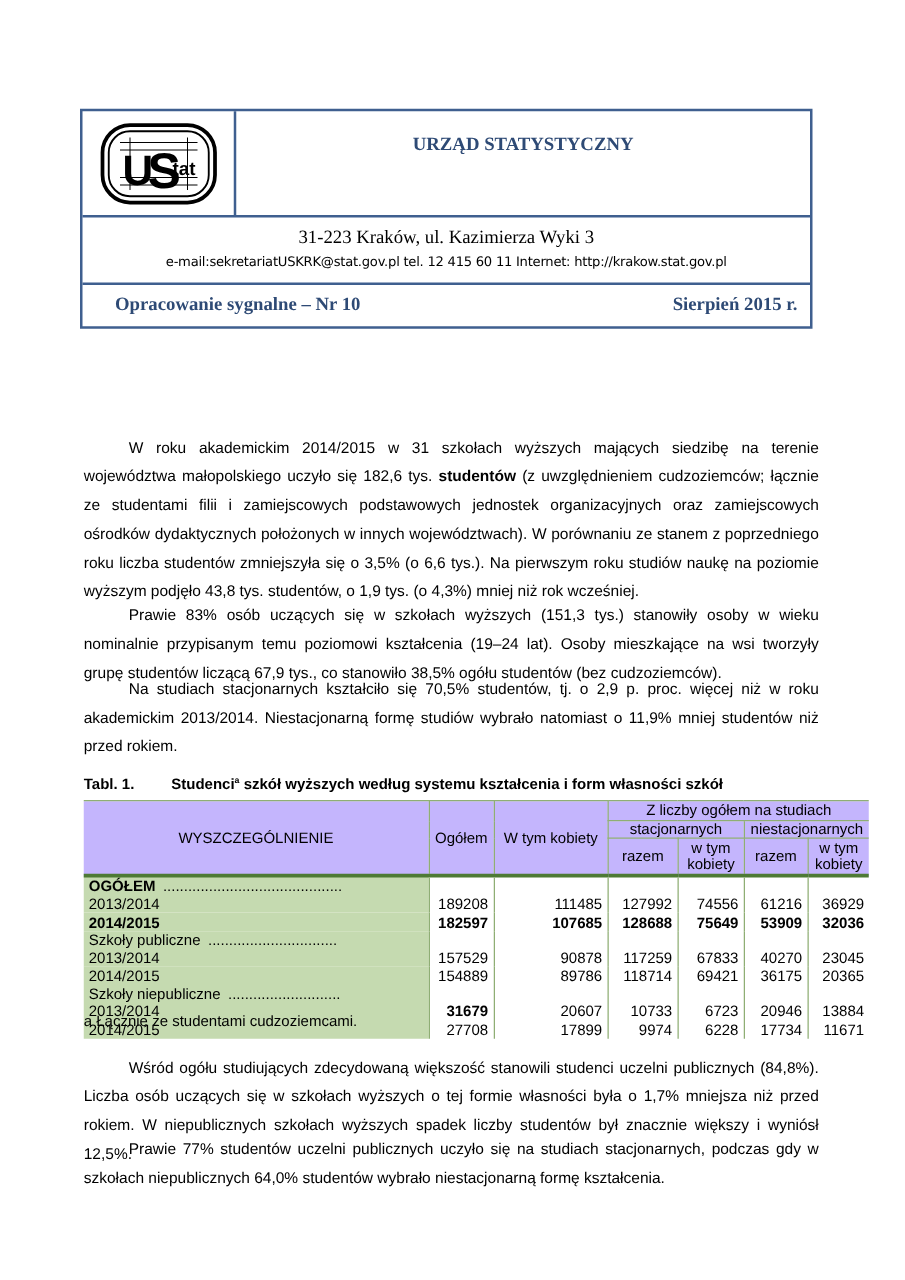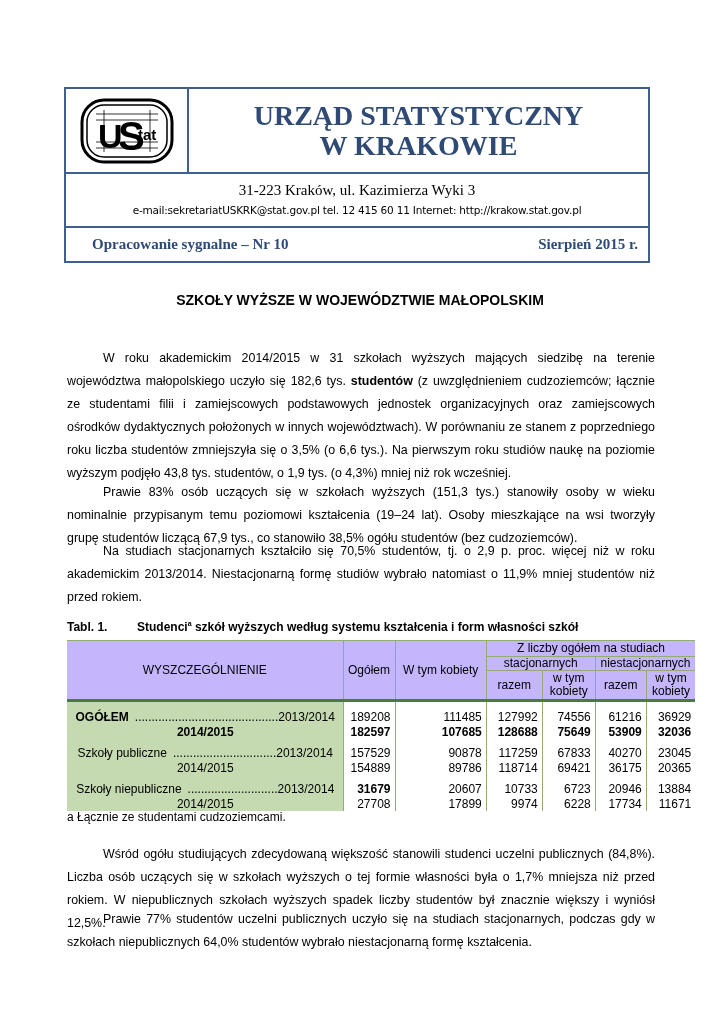--- a/index.html
+++ b/index.html
@@ -1,21 +1,21 @@
 <!DOCTYPE html>
 <html><head>
 <meta charset="utf-8">
 <style>
   html, body { margin: 0; padding: 0; background: #ffffff; }
   body { width: 724px; height: 1024px; position: relative; overflow: hidden; font-family: "Liberation Sans", sans-serif; color: #000; }
 
   .header-box { position: absolute; left: 64px; top: 87px; width: 586px; height: 176px; border: 2px solid #3f5f8f; box-sizing: border-box; }
   .hb-top { position: absolute; left: 0; top: 0; width: 100%; height: 83px; border-bottom: 2px solid #3f5f8f; }
   .hb-logo { position: absolute; left: 0; top: 0; width: 121px; height: 83px; border-right: 2px solid #3f5f8f; display: flex; align-items: center; justify-content: center; }
-  .hb-title { position: absolute; left: 123px; right: 0; top: 0; height: 83px; text-align: center; color: #2e4a75; font-family: "Liberation Serif", serif; font-weight: bold; font-size: 28px; line-height: 30px; padding-top: 12px; box-sizing: border-box; }
+  .hb-title { position: absolute; left: 123px; right: 0; top: 0; height: 83px; text-align: center; color: #2e4a75; font-family: "Liberation Serif", serif; font-weight: bold; font-size: 15px; line-height: 30px; padding-top: 12px; box-sizing: border-box; }
   .hb-mid { position: absolute; left: 0; top: 85px; width: 100%; height: 52px; border-bottom: 2px solid #3f5f8f; text-align: center; }
   .hb-address { font-family: "Liberation Serif", serif; font-size: 15px; margin-top: 7px; line-height: 18px; }
   .hb-contact { font-family: "DejaVu Sans", sans-serif; font-size: 10.5px; margin-top: 5px; letter-spacing: -0.2px; }
   .hb-bot { position: absolute; left: 0; top: 139px; width: 100%; height: 33px; color: #2e4a75; font-family: "Liberation Serif", serif; font-weight: bold; font-size: 15px; }
   .hb-bot .l { position: absolute; left: 26px; top: 8px; }
   .hb-bot .r { position: absolute; right: 10px; top: 8px; }
 
   .doc-title { position: absolute; left: 60px; width: 600px; top: 292px; text-align: center; font-weight: bold; font-size: 14px; line-height: 16px; }
 
   .para { position: absolute; left: 67px; width: 588px; font-size: 12.4px; line-height: 23px; text-align: justify; }
@@ -26,21 +26,21 @@
   .tbl-caption .num { display: inline-block; width: 70px; }
   .tbl-caption sup { font-size: 7px; }
 
   table.data { position: absolute; left: 67px; top: 640px; border-collapse: collapse; font-size: 12px; }
   table.data td, table.data th { padding: 0; }
   .hdr th { background: #c4b5fd; font-weight: normal; border: 1px solid #8fae74; text-align: center; line-height: 13px; }
   .hdr-bottom th { border-bottom: 3px solid #4e7a35; }
   .label-col { background: #c5dab0; border-right: 1px solid #8fae74; }
   .num-col { border-right: 1px solid #8fae74; text-align: right; padding-right: 4px !important; }
   .num-col.last { border-right: none; }
-  .row-lbl { display: flex; justify-content: center; padding: 0 3px 0 4px; }
+  .row-lbl { display: flex; justify-content: space-between; padding: 0 3px 0 4px; flex-direction: column; }
   .bold { font-weight: bold; }
   .footnote { position: absolute; left: 67px; top: 810px; font-size: 12px; }
 </style>
 </head>
 <body>
 
 <div class="header-box">
   <div class="hb-top">
     <div class="hb-logo">
       <svg width="98" height="70" viewBox="0 0 98 70">
@@ -54,35 +54,33 @@
           <line x1="26" y1="14" x2="26" y2="56"></line>
             <line x1="72" y1="14" x2="72" y2="56"></line>
         </g>
         <text x="20" y="52" font-family="Liberation Sans, sans-serif" font-weight="bold" font-size="34" fill="#000">U</text>
         <text x="40" y="54" font-family="Liberation Sans, sans-serif" font-weight="bold" font-size="40" fill="#000">S</text>
         <text x="60" y="44" font-family="Liberation Sans, sans-serif" font-weight="bold" font-size="15" fill="#000">tat</text>
       </svg>
     </div>
     <div class="hb-title">
       <div>URZĄD STATYSTYCZNY</div>
-      <div>W KRAKOWIE</div>
     </div>
   </div>
   <div class="hb-mid">
     <div class="hb-address">31-223 Kraków,  ul. Kazimierza Wyki 3</div>
     <div class="hb-contact">e-mail:sekretariatUSKRK@stat.gov.pl   tel. 12 415 60 11   Internet: http://krakow.stat.gov.pl</div>
   </div>
   <div class="hb-bot">
     <span class="l">Opracowanie sygnalne – Nr 10</span>
     <span class="r">Sierpień 2015 r.</span>
   </div>
 </div>
 
 <div class="doc-title">
-  <div>SZKOŁY WYŻSZE W WOJEWÓDZTWIE MAŁOPOLSKIM</div>
 </div>
 
 <div class="para" style="top:347px;"><span class="indent"></span><span>W roku akademickim 2014/2015 w 31 szkołach wyższych mających siedzibę na terenie województwa małopolskiego uczyło się 182,6 tys. </span><b>studentów</b><span> (z uwzględnieniem cudzoziemców; łącznie ze studentami filii i zamiejscowych podstawowych jednostek organizacyjnych oraz zamiejscowych ośrodków dydaktycznych położonych w innych województwach). W porównaniu ze stanem z poprzedniego roku liczba studentów zmniejszyła się o 3,5% (o 6,6 tys.). Na pierwszym roku studiów naukę na poziomie wyższym podjęło 43,8 tys. studentów, o 1,9 tys. (o 4,3%) mniej niż rok wcześniej.</span></div>
 
 <div class="para" style="top:481px;"><span class="indent"></span><span>Prawie 83% osób uczących się w szkołach wyższych (151,3 tys.) stanowiły osoby w wieku nominalnie przypisanym temu poziomowi kształcenia (19–24 lat). Osoby mieszkające na wsi tworzyły grupę studentów liczącą 67,9 tys., co stanowiło 38,5% ogółu studentów (bez cudzoziemców).</span></div>
 
 <div class="para" style="top:540px;"><span class="indent"></span><span>Na studiach stacjonarnych kształciło się 70,5% studentów, tj. o 2,9 p. proc. więcej niż w roku akademickim 2013/2014. Niestacjonarną formę studiów wybrało natomiast o 11,9% mniej studentów niż przed rokiem.</span></div>
 
 <div class="tbl-caption">
   <span class="num">Tabl. 1.</span><span>Studenci</span><sup>a</sup><span> szkół wyższych według systemu kształcenia i form własności szkół</span>

